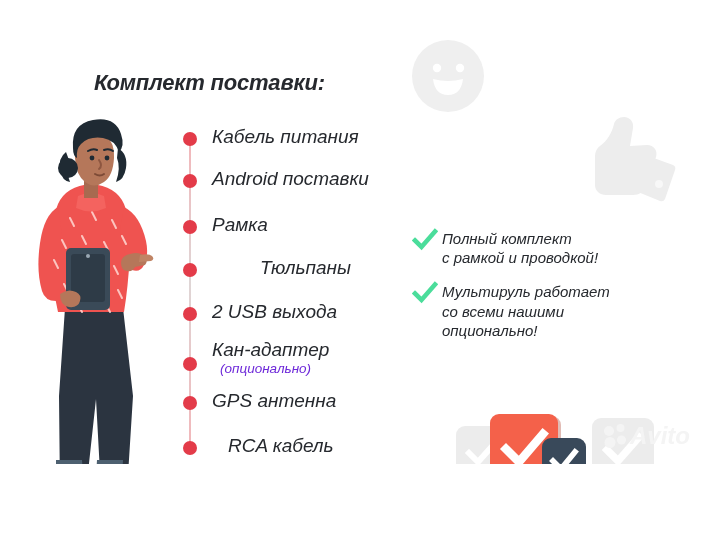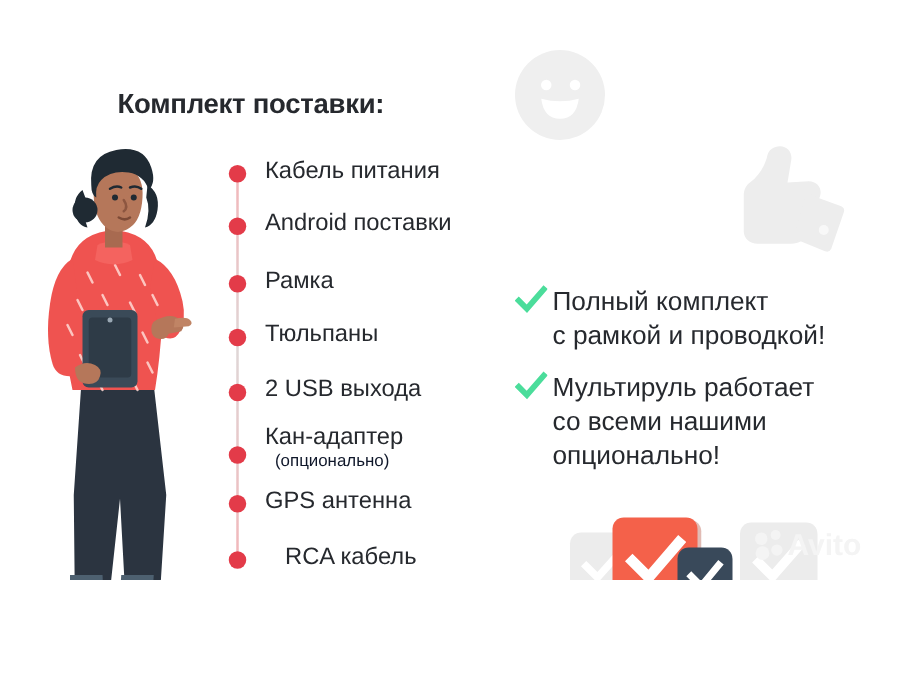--- a/index.html
+++ b/index.html
@@ -8,20 +8,21 @@
     padding: 0;
     background: #ffffff;
   }
   #canvas {
     position: relative;
     width: 720px;
     height: 464px;
     background: #ffffff;
     overflow: hidden;
     font-family: "Liberation Sans", "DejaVu Sans", sans-serif;
+    font-style: italic;
     -webkit-font-smoothing: antialiased;
   }
 
   
   .wm-smiley {
     position: absolute;
     left: 409px;
     top: 37px;
     width: 78px;
     height: 78px;
@@ -103,21 +104,21 @@
     font-weight: 400;
     color: #26292e;
     white-space: nowrap;
     line-height: 1.1;
   }
   .tl-sub {
     position: absolute;
     left: 40px;
     font-size: 13.5px;
     font-weight: 400;
-    color: #0f172a;
+    color: #6d28d9;
     white-space: nowrap;
     line-height: 1.1;
   }
 
   
   .benefits {
     position: absolute;
     left: 412px;
     top: 228px;
     width: 290px;
@@ -129,21 +130,21 @@
     margin-bottom: 14px;
   }
   .check-icon {
     flex: 0 0 auto;
     width: 26px;
     height: 26px;
     margin-right: 4px;
     margin-top: -1px;
   }
   .benefit-text {
-    font-size: 21px;
+    font-size: 15px;
     line-height: 1.28;
     color: #26292e;
     font-weight: 400;
     white-space: pre-line;
     padding-top: 1px;
   }
 
   
   .checkboxes {
     position: absolute;
@@ -283,21 +284,21 @@
       <span class="tl-label" style="top:-3px;">Android поставки</span>
     </div>
 
     <div class="tl-item" style="top:88px;">
       <span class="tl-dot" style="top:2px;"></span>
       <span class="tl-label" style="top:-3px;">Рамка</span>
     </div>
 
     <div class="tl-item" style="top:131px;">
       <span class="tl-dot" style="top:2px;"></span>
-      <span class="tl-label" style="top:-3px;">Тюльпаны</span>
+      <span class="tl-label" style="top:-3px;margin-left:48px;">Тюльпаны</span>
     </div>
 
     <div class="tl-item" style="top:175px;">
       <span class="tl-dot" style="top:2px;"></span>
       <span class="tl-label" style="top:-3px;">2 USB выхода</span>
     </div>
 
     <div class="tl-item" style="top:213px;">
       <span class="tl-dot" style="top:14px;"></span>
       <span class="tl-label" style="top:-3px;">Кан-адаптер</span>

